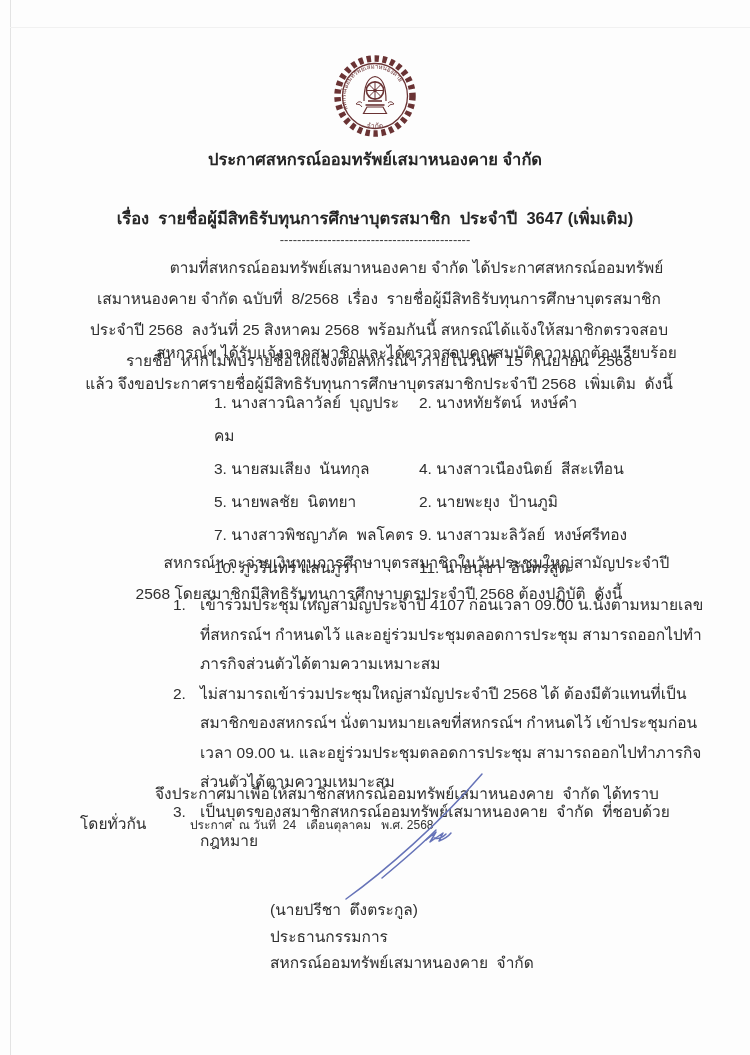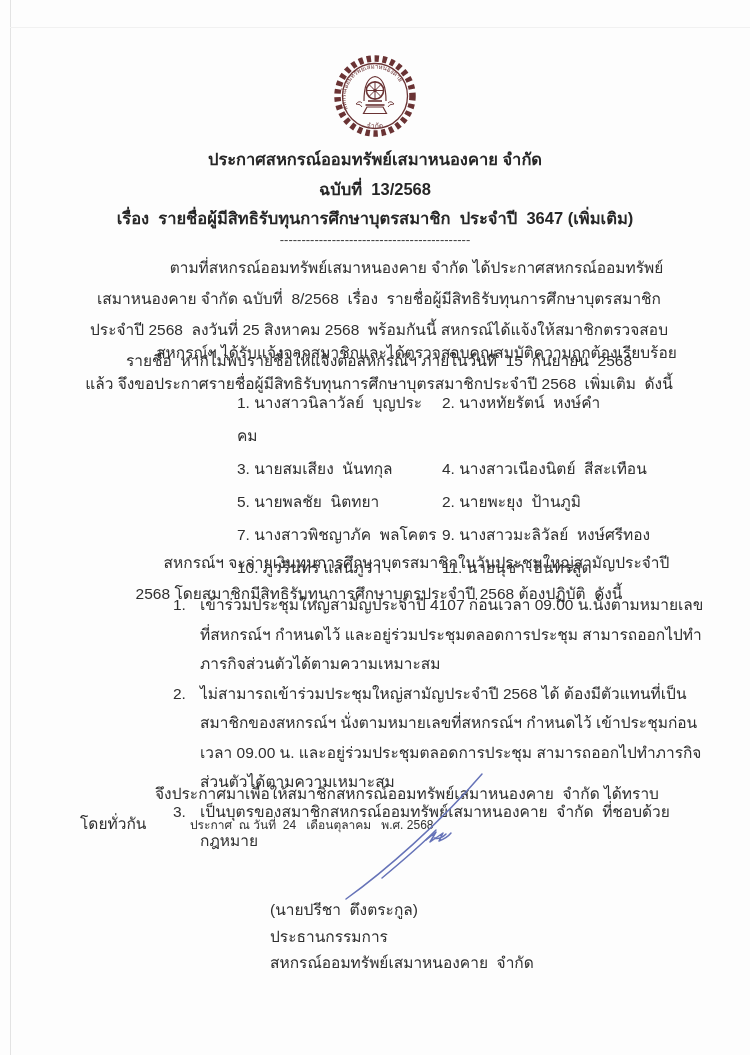--- a/index.html
+++ b/index.html
@@ -29,21 +29,21 @@
   .center{left:0;right:0;text-align:center;}
   .h-line{font-weight:700;font-size:16.5px;color:#262626;}
   .divider{font-size:13px;color:#3a3a3a;letter-spacing:0;}
   .para{
     left:80px;width:598px;
     font-size:15.5px;line-height:31px;
     text-indent:75px;
     text-align:center;
   }
   .names{
-    left:237px;width:440px;
+    left:214px;width:440px;
     font-size:15.5px;line-height:33px;
   }
   .names-grid{display:grid;grid-template-columns:205px auto;}
   .conds{
     left:173px;width:532px;
     font-size:15.5px;line-height:29.5px;
   }
   .cond-item{display:flex;}
   .cond-no{width:27px;flex:0 0 27px;}
   .cond-text{flex:1;max-width:505px;}
@@ -93,21 +93,20 @@
         <path id="sealArc" d="M 16.5,57 A 29.5,29.5 0 1 1 69.5,57" fill="none"></path>
       </defs>
       <text font-size="6.2" fill="#6a3334" font-family="Liberation Sans, DejaVu Sans, sans-serif">
         <textPath href="#sealArc" startOffset="2">สหกรณ์ออมทรัพย์เสมาหนองคาย</textPath>
       </text>
       <text x="43" y="73.5" font-size="6.8" fill="#6a3334" text-anchor="middle" font-family="Liberation Sans, DejaVu Sans, sans-serif">จำกัด</text>
     </svg>
   </div>
 
   <div class="abs center h-line t" style="top:146px;">ประกาศสหกรณ์ออมทรัพย์เสมาหนองคาย จำกัด</div>
-  <div class="abs center h-line t" style="top:176px;">ฉบับที่  13/2568</div>
   <div class="abs center h-line t" style="top:205px;">เรื่อง  รายชื่อผู้มีสิทธิรับทุนการศึกษาบุตรสมาชิก  ประจำปี  3647 (เพิ่มเติม)</div>
   <div class="abs center divider t" style="top:232px;">--------------------------------------------</div>
 
   <div class="abs para t" style="top:252px;">ตามที่สหกรณ์ออมทรัพย์เสมาหนองคาย จำกัด ได้ประกาศสหกรณ์ออมทรัพย์เสมาหนองคาย จำกัด ฉบับที่  8/2568  เรื่อง  รายชื่อผู้มีสิทธิรับทุนการศึกษาบุตรสมาชิก ประจำปี 2568  ลงวันที่ 25 สิงหาคม 2568  พร้อมกันนี้ สหกรณ์ได้แจ้งให้สมาชิกตรวจสอบรายชื่อ  หากไม่พบรายชื่อให้แจ้งต่อสหกรณ์ฯ ภายในวันที่  15  กันยายน  2568</div>
 
   <div class="abs para t" style="top:337px;">สหกรณ์ฯ ได้รับแจ้งจากสมาชิกและได้ตรวจสอบคุณสมบัติความถูกต้องเรียบร้อยแล้ว จึงขอประกาศรายชื่อผู้มีสิทธิรับทุนการศึกษาบุตรสมาชิกประจำปี 2568  เพิ่มเติม  ดังนี้</div>
 
   <div class="abs names" style="top:386px;">
     <div class="names-grid">
       <div class="t">1. นางสาวนิลาวัลย์  บุญประคม</div>

